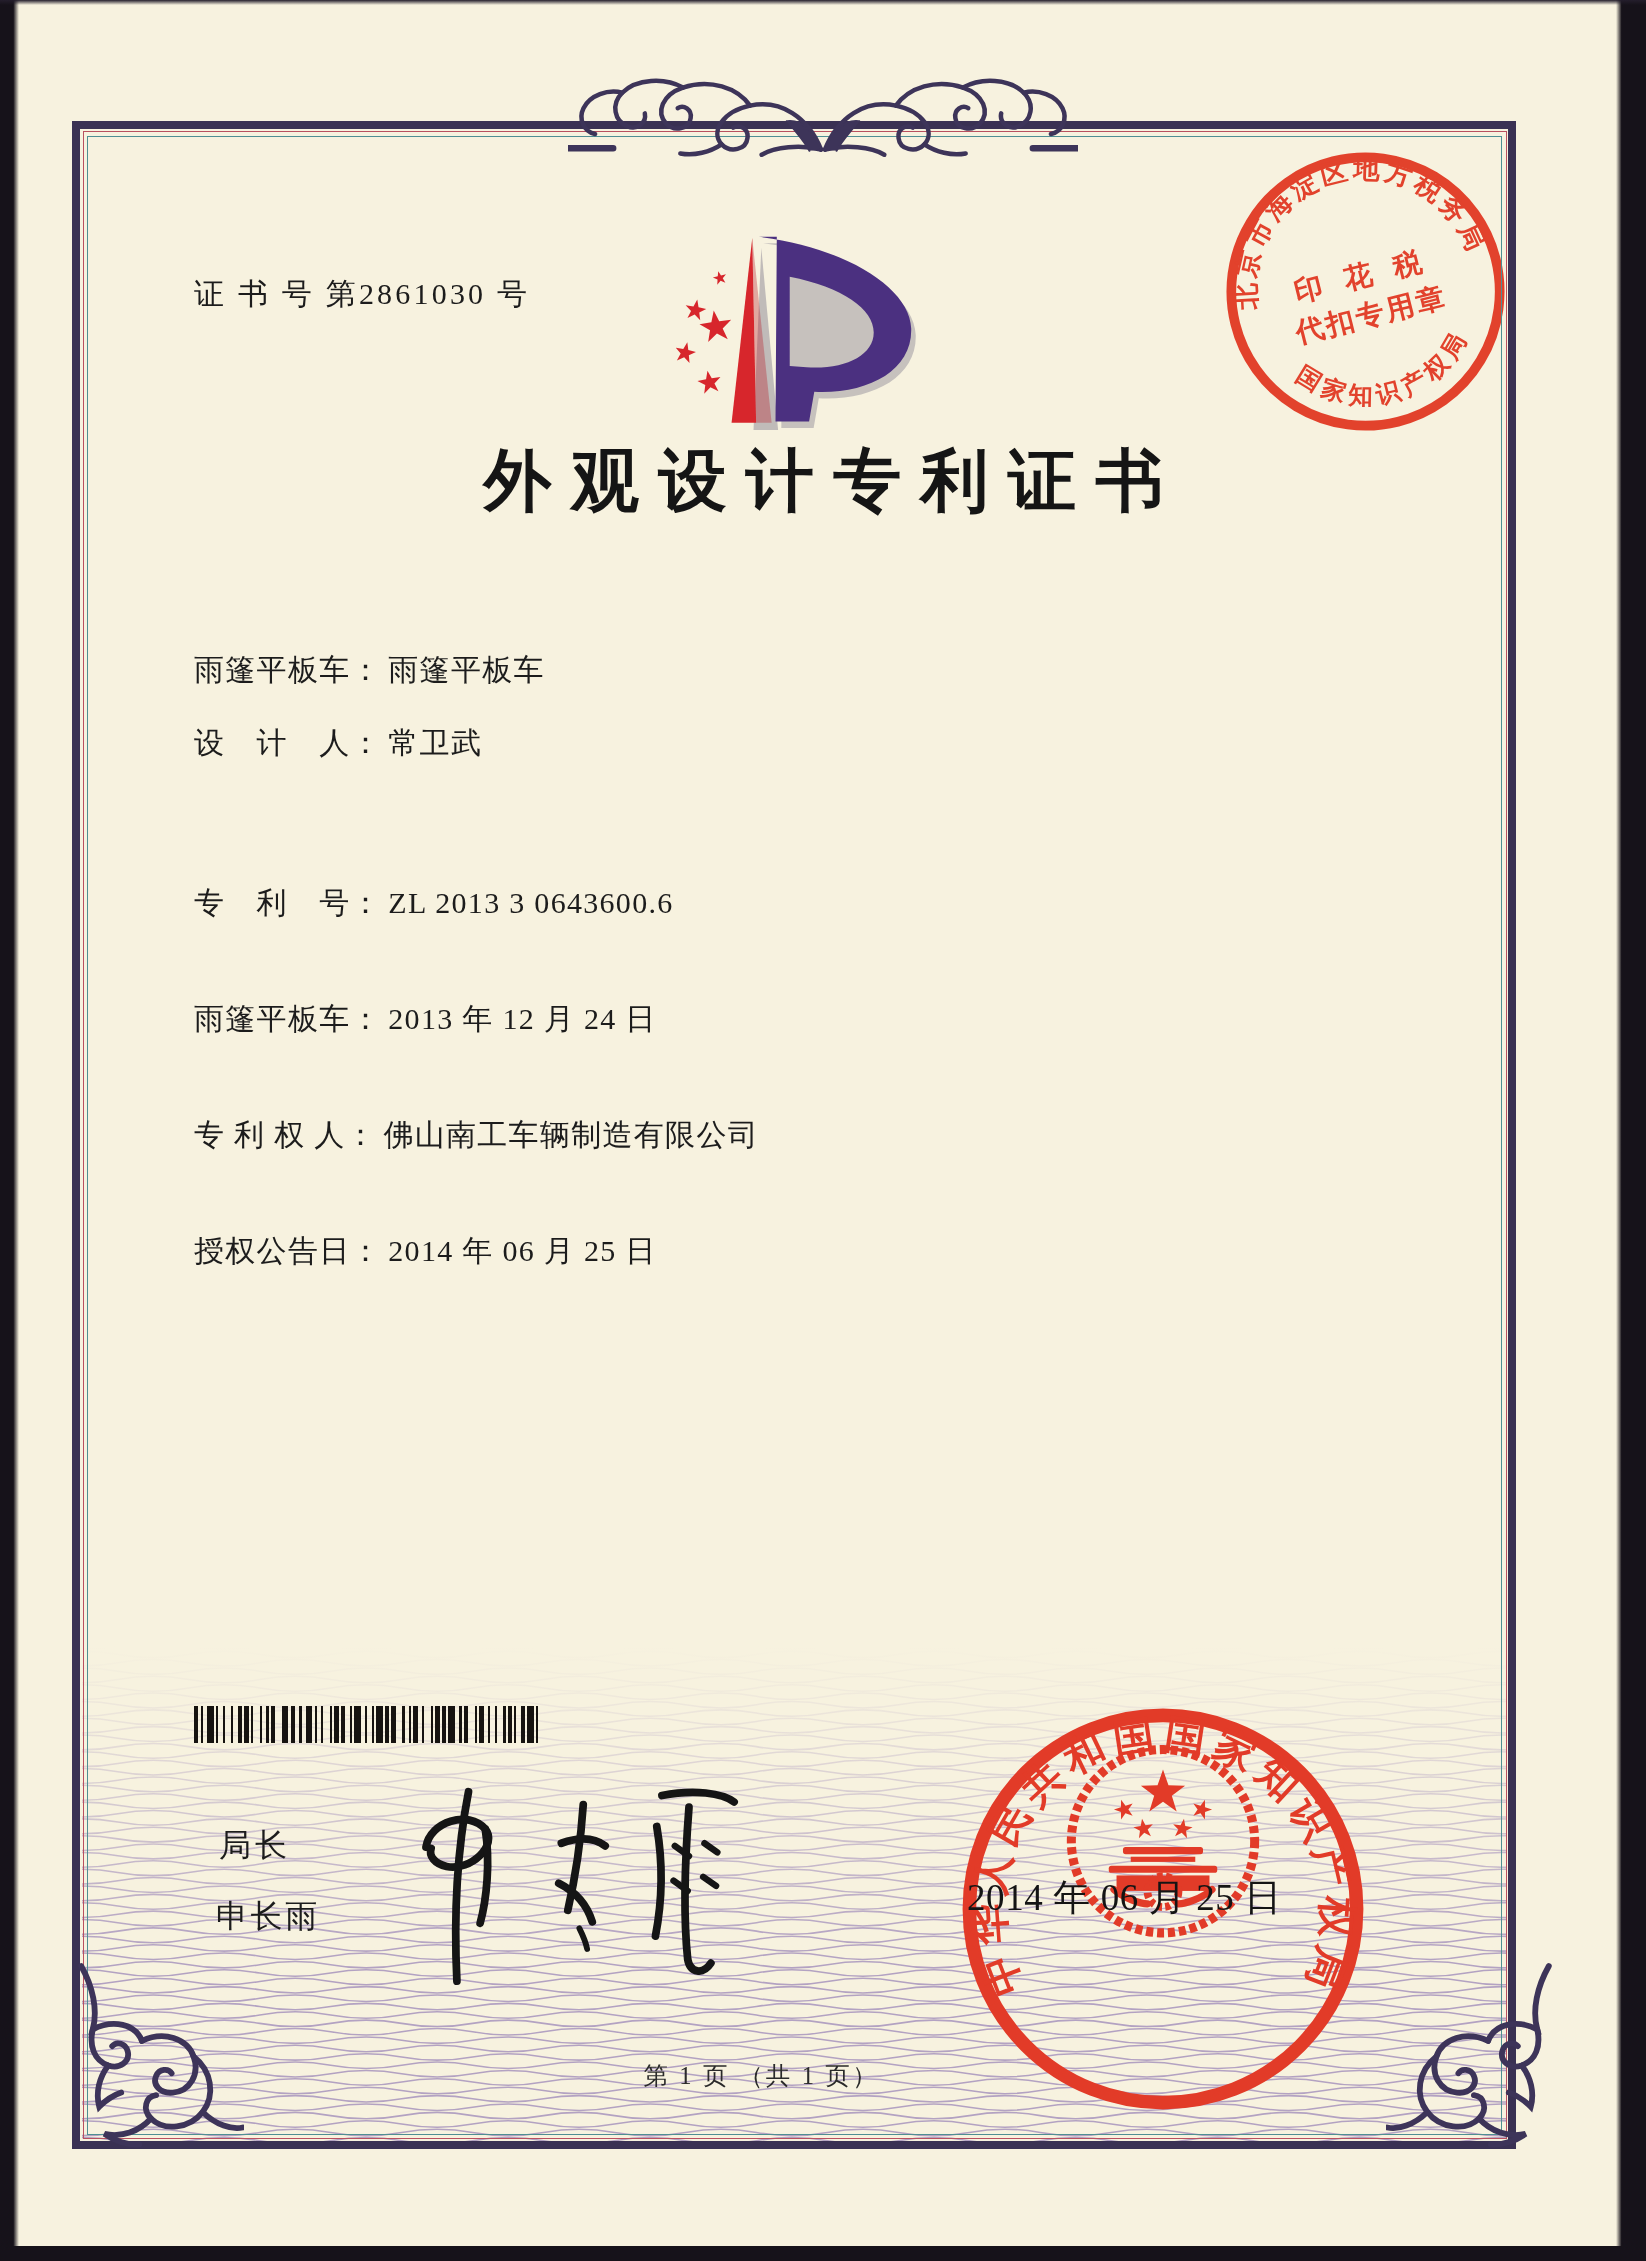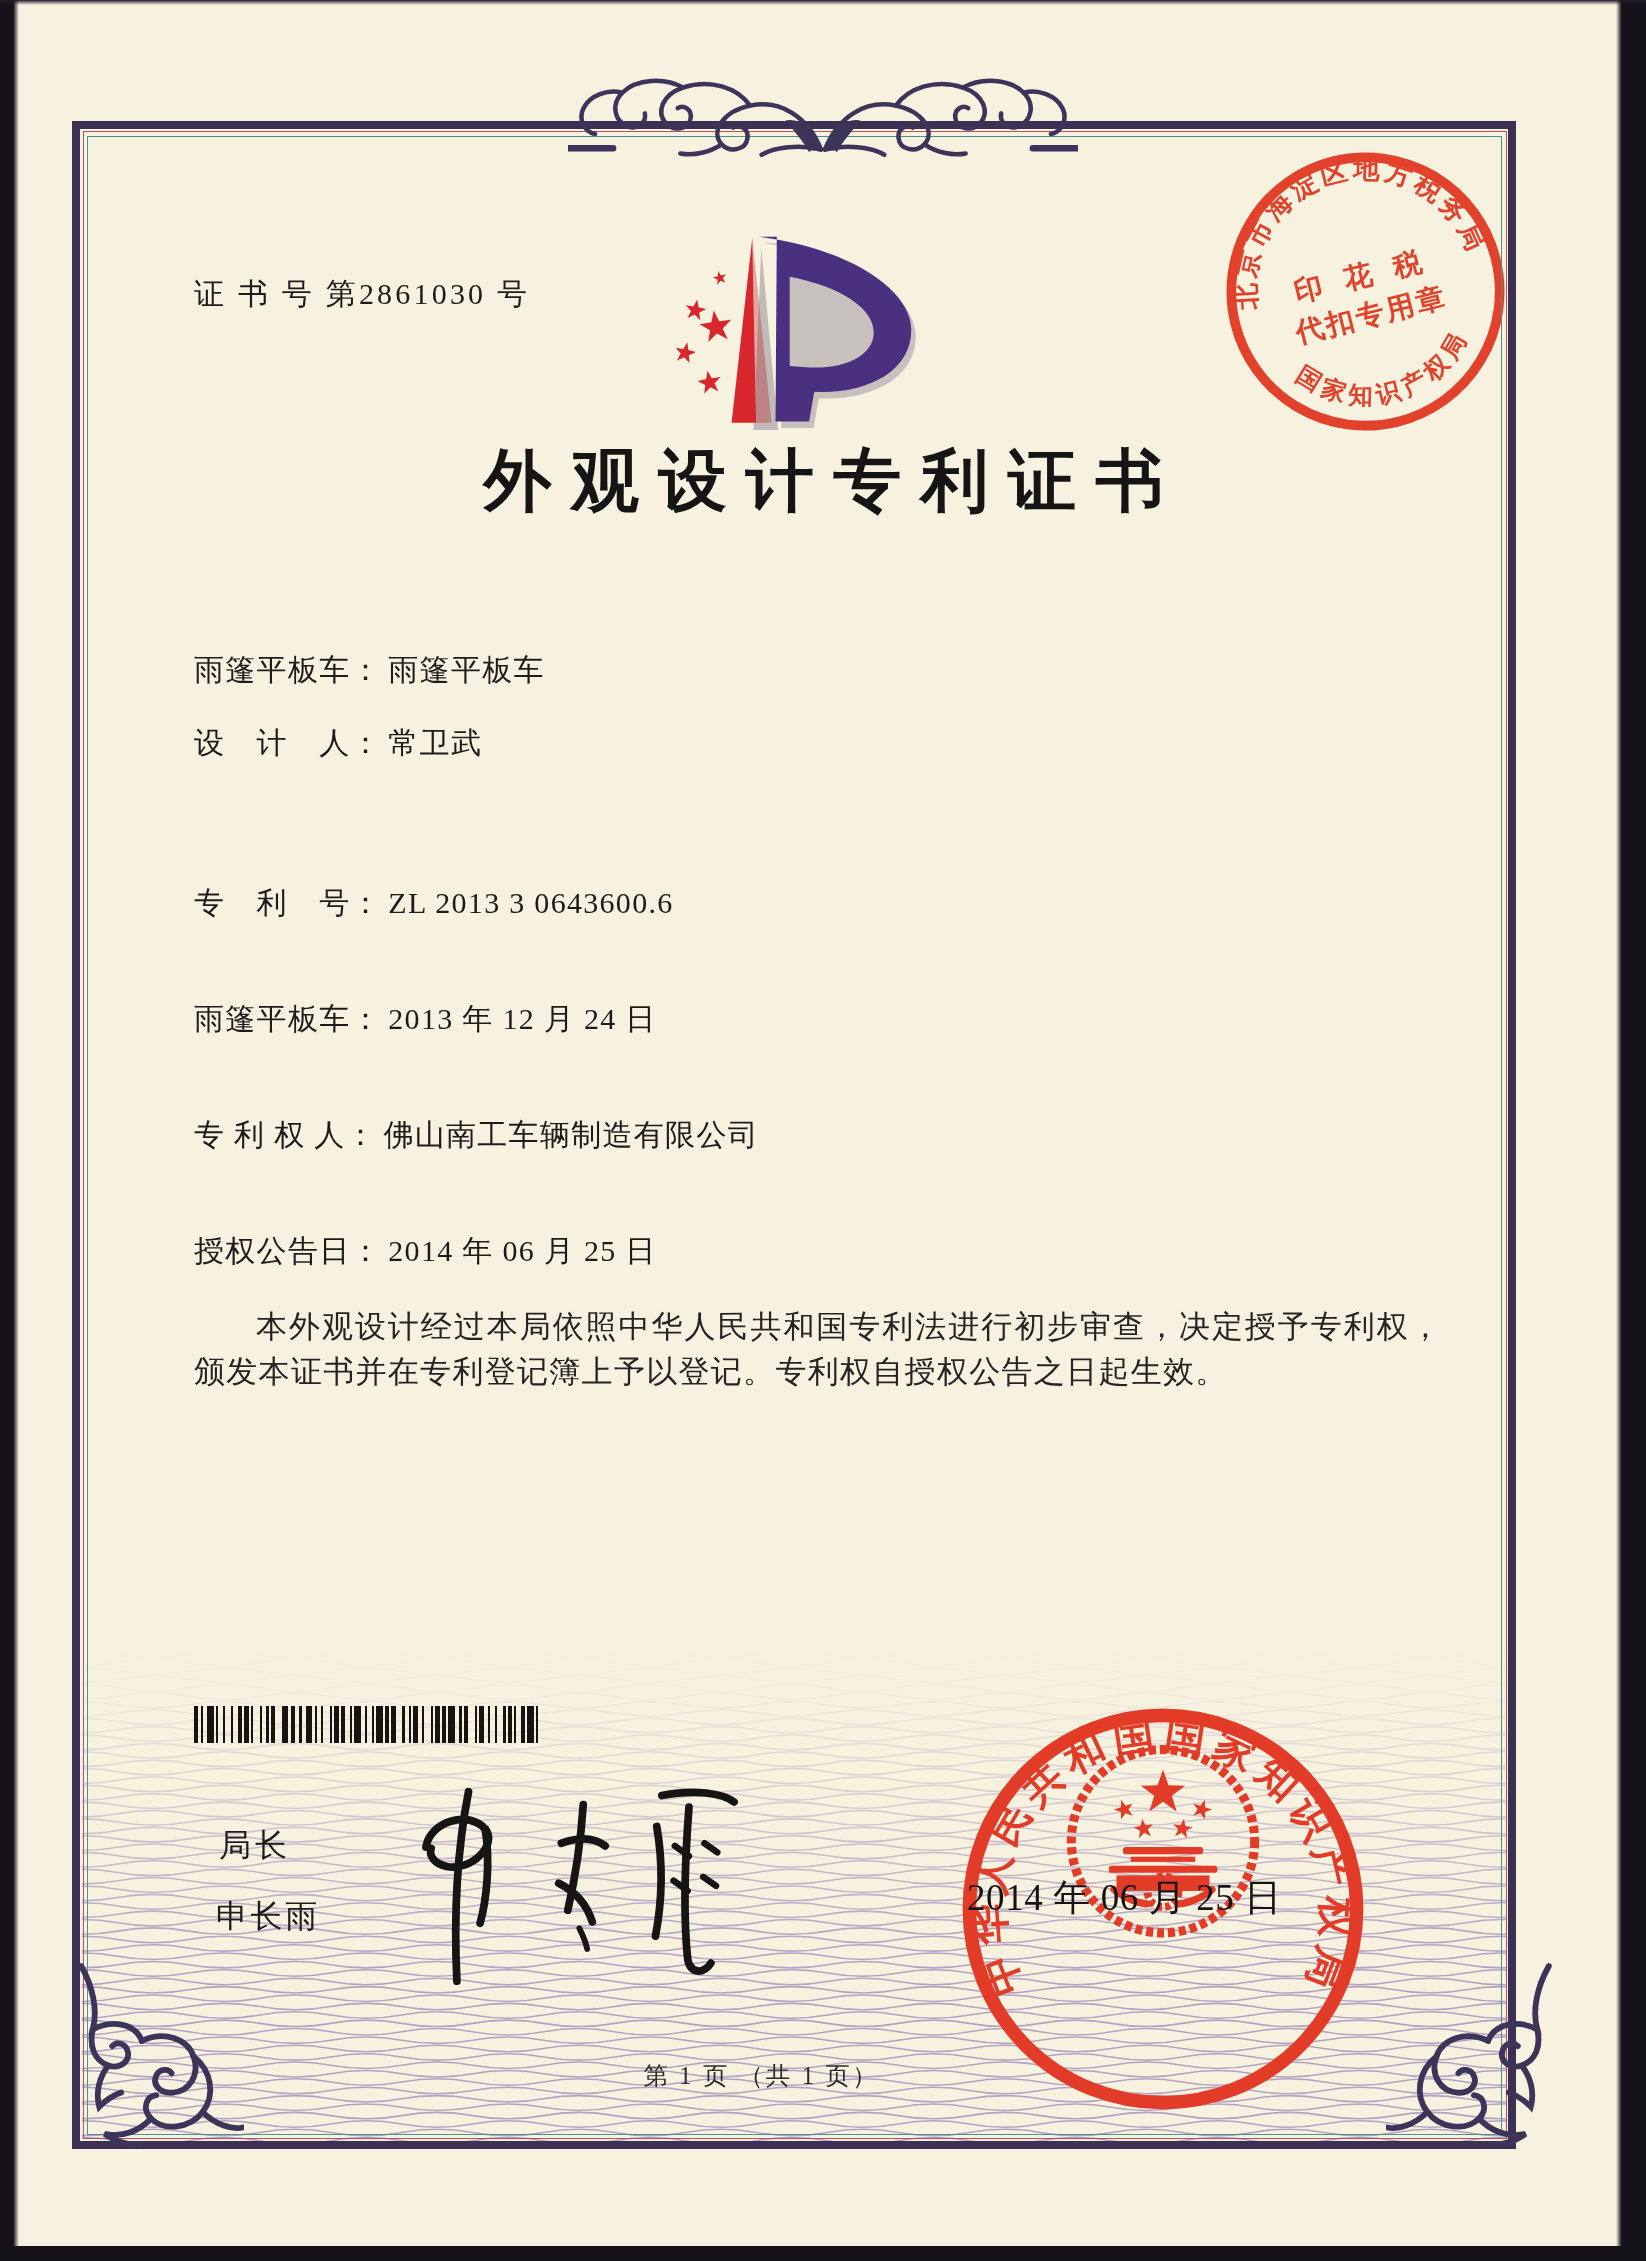--- a/index.html
+++ b/index.html
@@ -224,21 +224,20 @@
   <span class="flabel">雨篷平板车：</span><span class="fvalue">2013 年 12 月 24 日</span>
 </div>
 <div class="abs field" style="top:1115px">
   <span class="flabel">专 利 权 人：</span><span class="fvalue">佛山南工车辆制造有限公司</span>
 </div>
 <div class="abs field" style="top:1231px">
   <span class="flabel">授权公告日：</span><span class="fvalue">2014 年 06 月 25 日</span>
 </div>
 
 <div class="abs" id="paragraphs">
-  <p>本外观设计经过本局依照中华人民共和国专利法进行初步审查，决定授予专利权，颁发本证书并在专利登记簿上予以登记。专利权自授权公告之日起生效。</p>
 </div>
 
 <div class="abs" id="barcode"><i style="width:4.4px;background:#161310"></i><i style="width:2.2px;background:transparent"></i><i style="width:2.2px;background:#161310"></i><i style="width:4.4px;background:transparent"></i><i style="width:6.6px;background:#161310"></i><i style="width:2.2px;background:transparent"></i><i style="width:2.2px;background:#161310"></i><i style="width:4.4px;background:transparent"></i><i style="width:2.2px;background:#161310"></i><i style="width:6.6px;background:transparent"></i><i style="width:2.2px;background:#161310"></i><i style="width:4.4px;background:transparent"></i><i style="width:4.4px;background:#161310"></i><i style="width:2.2px;background:transparent"></i><i style="width:4.4px;background:#161310"></i><i style="width:2.2px;background:transparent"></i><i style="width:2.2px;background:#161310"></i><i style="width:6.6px;background:transparent"></i><i style="width:2.2px;background:#161310"></i><i style="width:4.4px;background:transparent"></i><i style="width:2.2px;background:#161310"></i><i style="width:2.2px;background:transparent"></i><i style="width:4.4px;background:#161310"></i><i style="width:6.6px;background:transparent"></i><i style="width:6.6px;background:#161310"></i><i style="width:2.2px;background:transparent"></i><i style="width:4.4px;background:#161310"></i><i style="width:4.4px;background:transparent"></i><i style="width:2.2px;background:#161310"></i><i style="width:4.4px;background:transparent"></i><i style="width:6.6px;background:#161310"></i><i style="width:2.2px;background:transparent"></i><i style="width:2.2px;background:#161310"></i><i style="width:4.4px;background:transparent"></i><i style="width:2.2px;background:#161310"></i><i style="width:6.6px;background:transparent"></i><i style="width:2.2px;background:#161310"></i><i style="width:2.2px;background:transparent"></i><i style="width:4.4px;background:#161310"></i><i style="width:2.2px;background:transparent"></i><i style="width:4.4px;background:#161310"></i><i style="width:4.4px;background:transparent"></i><i style="width:2.2px;background:#161310"></i><i style="width:2.2px;background:transparent"></i><i style="width:6.6px;background:#161310"></i><i style="width:4.4px;background:transparent"></i><i style="width:2.2px;background:#161310"></i><i style="width:4.4px;background:transparent"></i><i style="width:2.2px;background:#161310"></i><i style="width:2.2px;background:transparent"></i><i style="width:6.6px;background:#161310"></i><i style="width:2.2px;background:transparent"></i><i style="width:4.4px;background:#161310"></i><i style="width:2.2px;background:transparent"></i><i style="width:4.4px;background:#161310"></i><i style="width:6.6px;background:transparent"></i><i style="width:2.2px;background:#161310"></i><i style="width:4.4px;background:transparent"></i><i style="width:2.2px;background:#161310"></i><i style="width:2.2px;background:transparent"></i><i style="width:4.4px;background:#161310"></i><i style="width:4.4px;background:transparent"></i><i style="width:2.2px;background:#161310"></i><i style="width:6.6px;background:transparent"></i><i style="width:2.2px;background:#161310"></i><i style="width:2.2px;background:transparent"></i><i style="width:4.4px;background:#161310"></i><i style="width:2.2px;background:transparent"></i><i style="width:4.4px;background:#161310"></i><i style="width:2.2px;background:transparent"></i><i style="width:6.6px;background:#161310"></i><i style="width:4.4px;background:transparent"></i><i style="width:2.2px;background:#161310"></i><i style="width:2.2px;background:transparent"></i><i style="width:4.4px;background:#161310"></i><i style="width:6.6px;background:transparent"></i><i style="width:2.2px;background:#161310"></i><i style="width:2.2px;background:transparent"></i><i style="width:4.4px;background:#161310"></i><i style="width:4.4px;background:transparent"></i><i style="width:2.2px;background:#161310"></i><i style="width:4.4px;background:transparent"></i><i style="width:2.2px;background:#161310"></i><i style="width:6.6px;background:transparent"></i><i style="width:2.2px;background:#161310"></i><i style="width:2.2px;background:transparent"></i><i style="width:4.4px;background:#161310"></i><i style="width:2.2px;background:transparent"></i><i style="width:2.2px;background:#161310"></i><i style="width:4.4px;background:transparent"></i><i style="width:4.4px;background:#161310"></i><i style="width:2.2px;background:transparent"></i><i style="width:6.6px;background:#161310"></i><i style="width:2.2px;background:transparent"></i><i style="width:2.2px;background:#161310"></i><i style="width:4.4px;background:transparent"></i></div>
 
 <div class="abs" id="commissioner-label">局长</div>
 <div class="abs" id="commissioner-name">申长雨</div>
 
 <svg class="abs" id="signature" width="361" height="226" viewBox="0 0 560 350">
   <g fill="none" stroke="#151515" stroke-width="12" stroke-linecap="round">
     <path d="M128,38 C112,120 104,210 110,332"></path>

